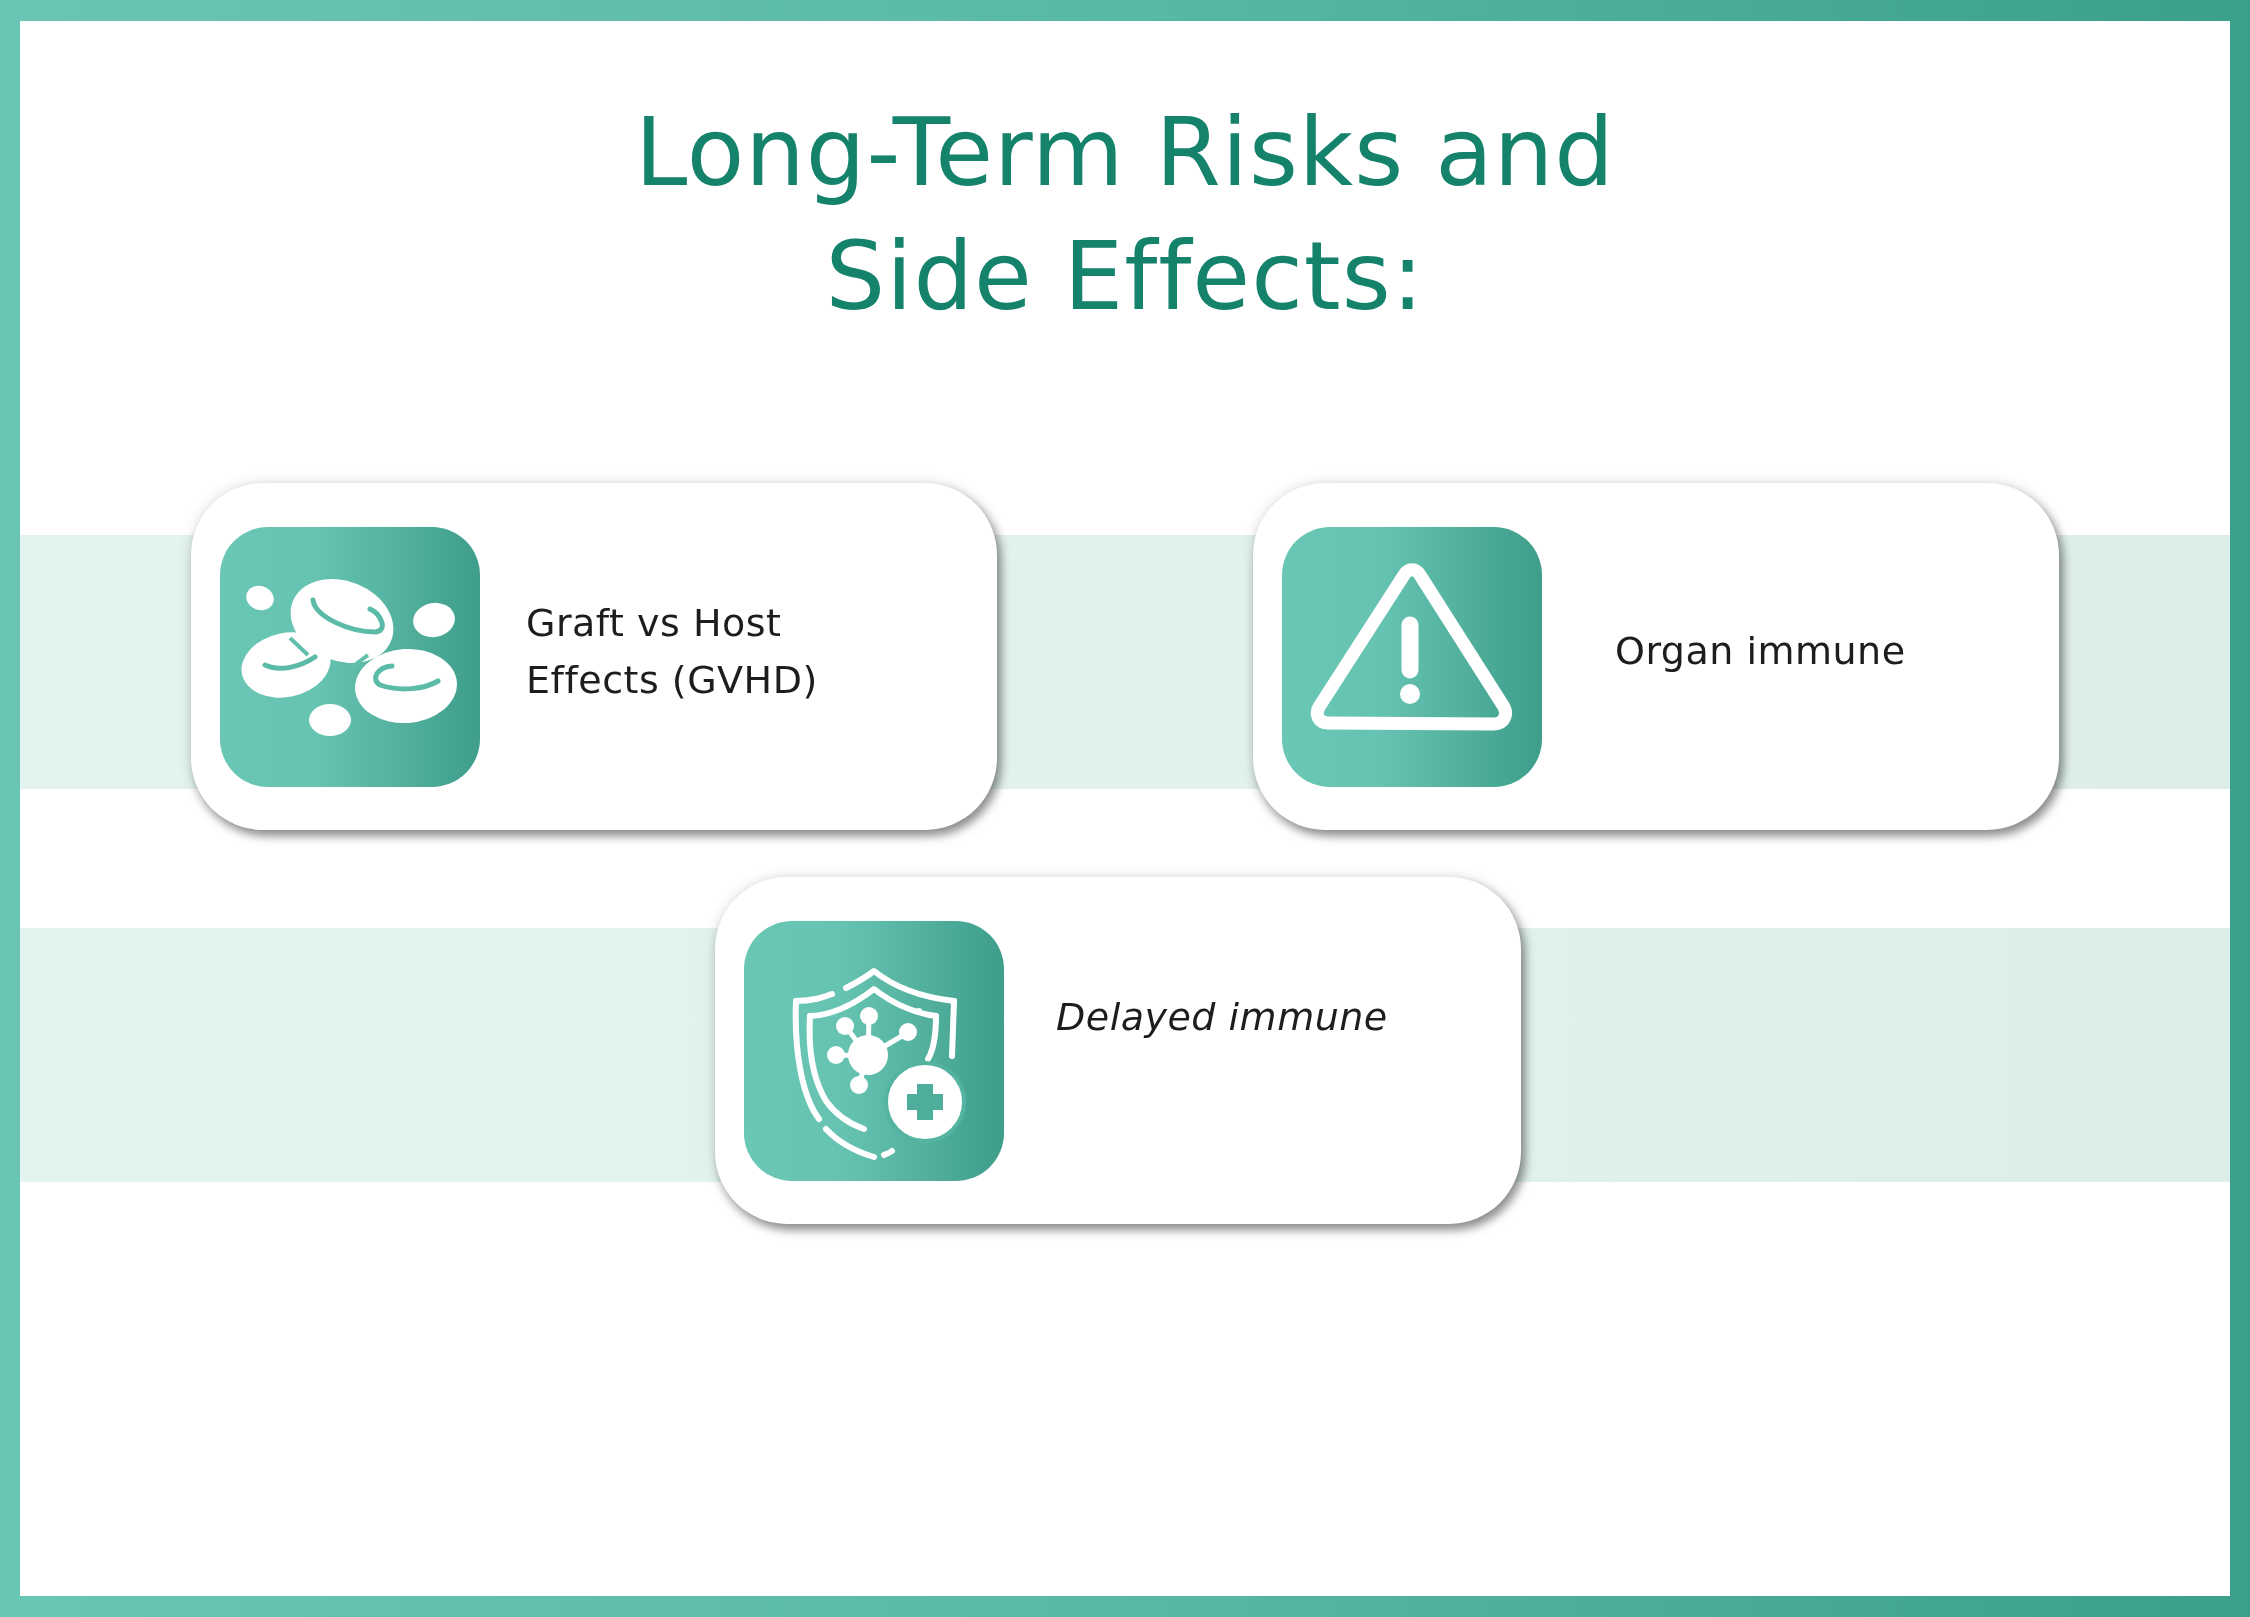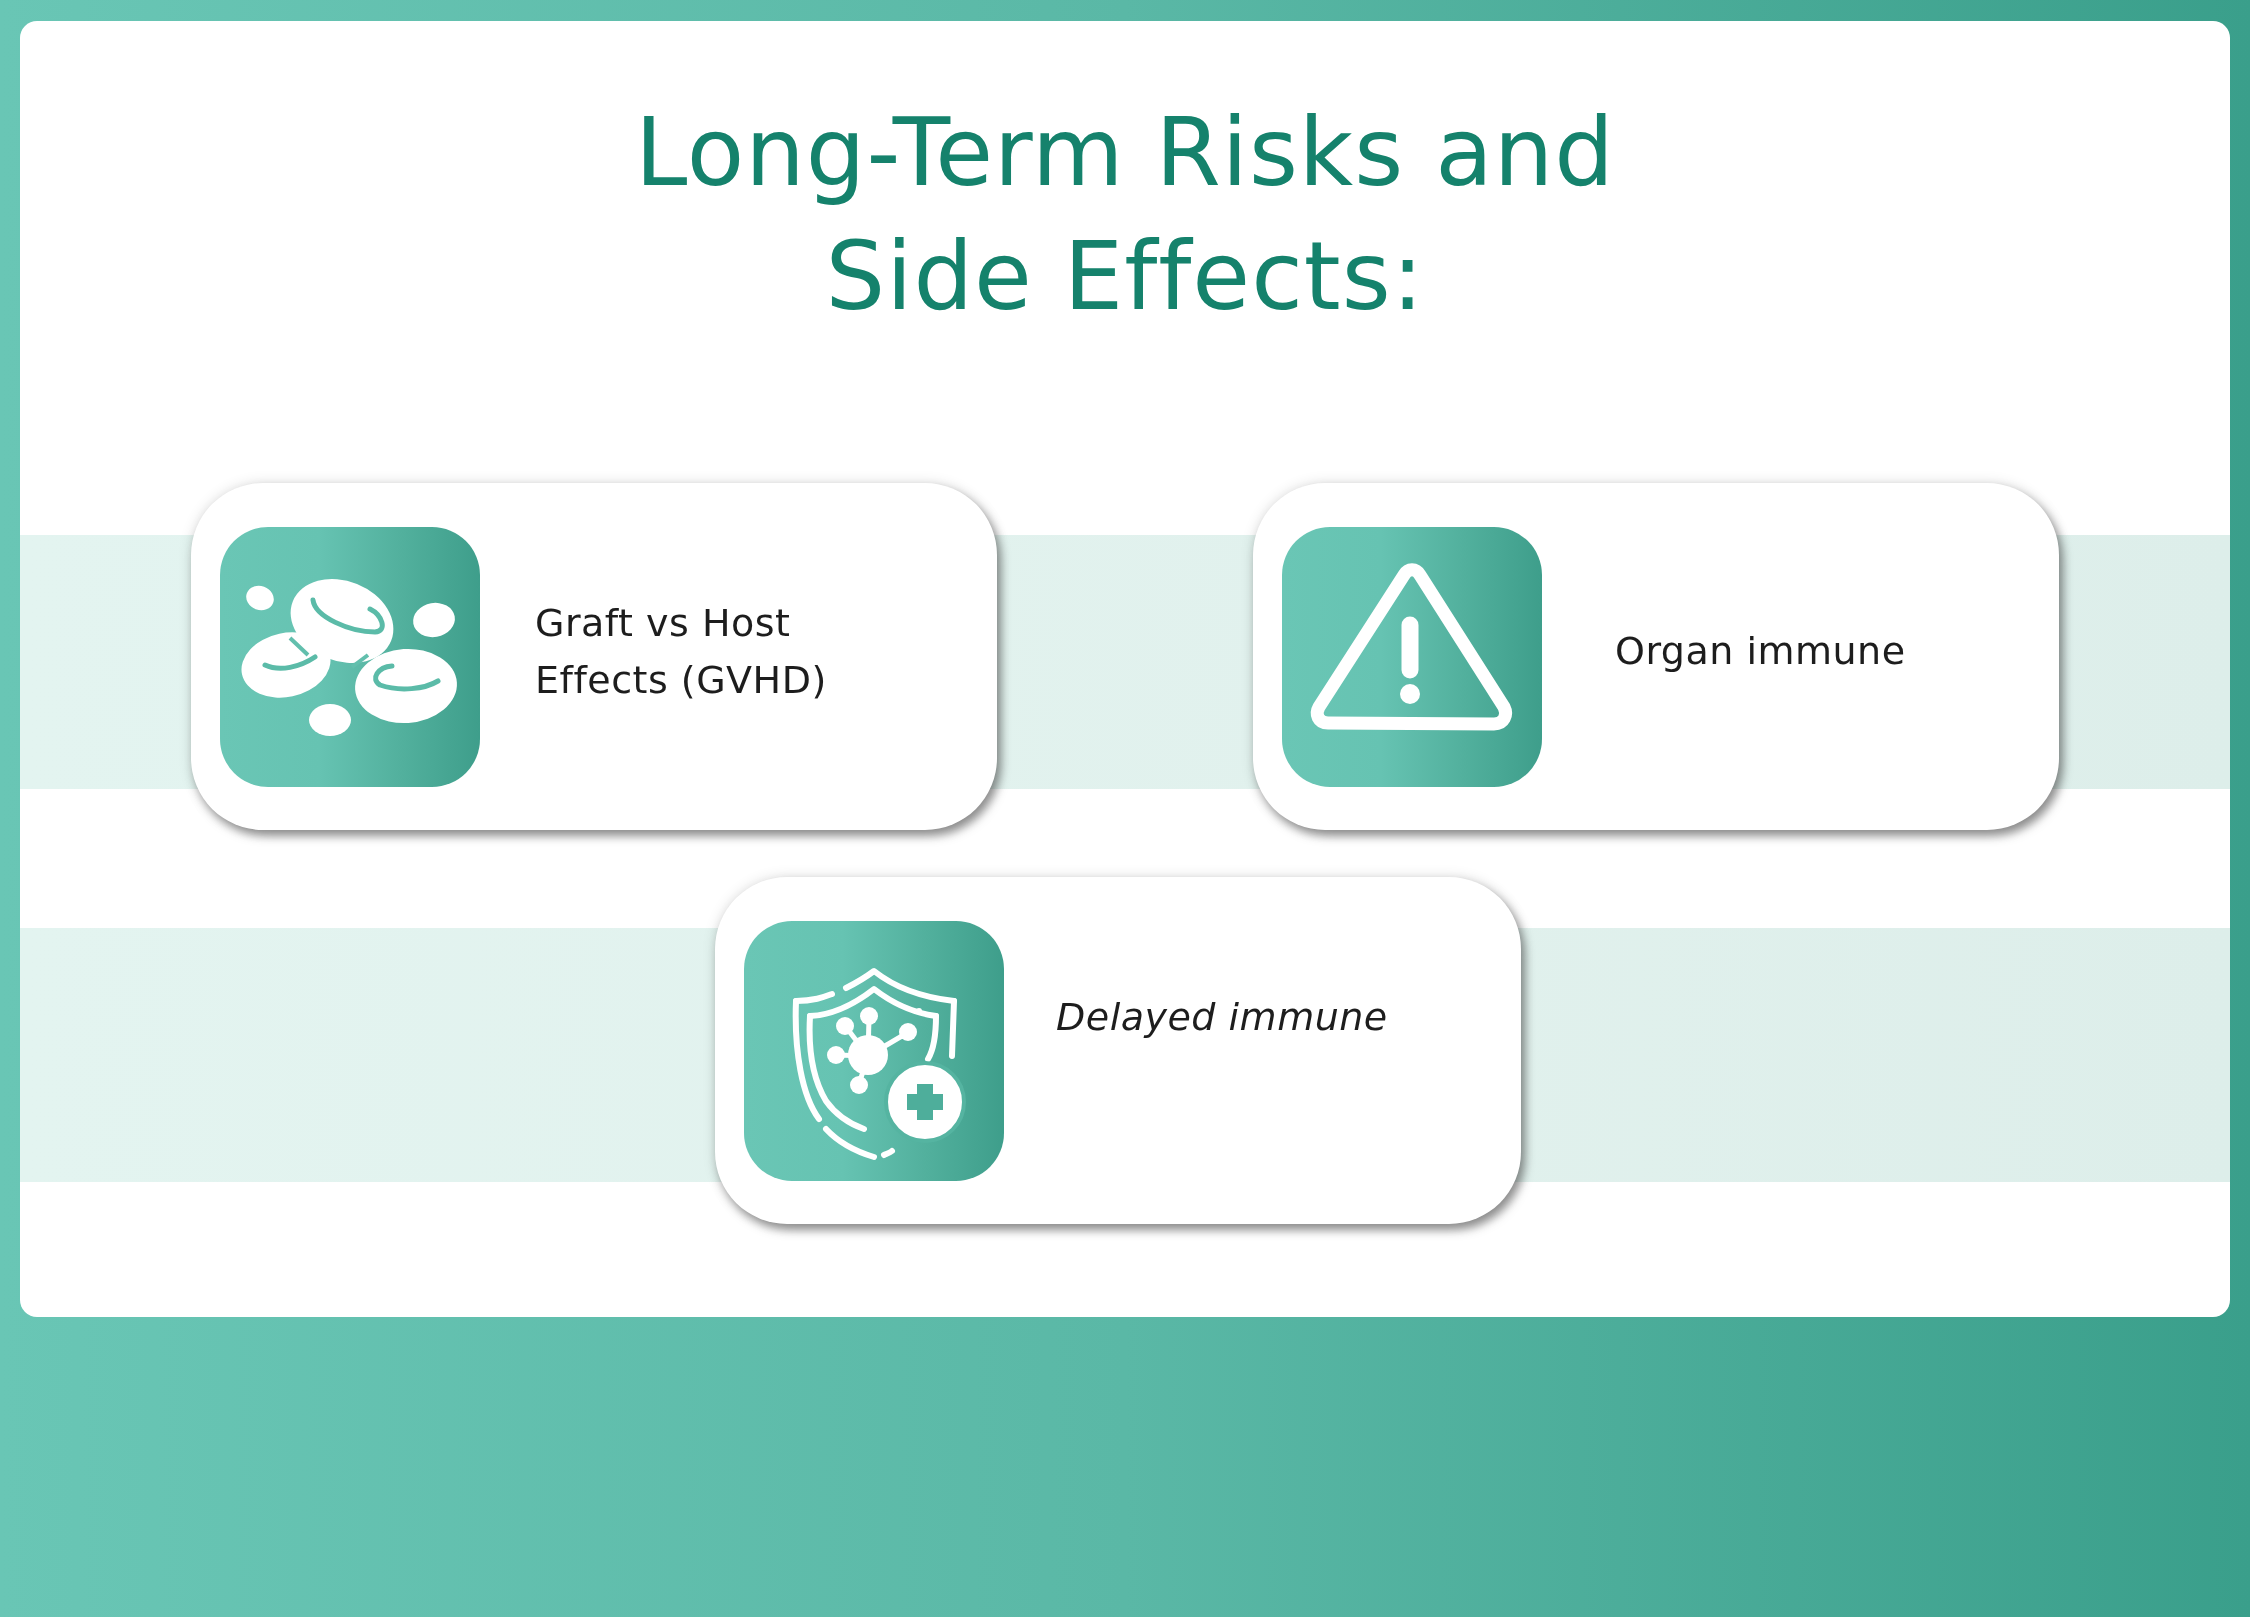--- a/index.html
+++ b/index.html
@@ -4,22 +4,22 @@
 <style>
   * { box-sizing: border-box; margin: 0; padding: 0; }
   html, body { width: 2250px; height: 1617px; overflow: hidden; background: #ffffff; }
   body { font-family: "Liberation Sans", "DejaVu Sans", sans-serif; position: relative; }
 
   .frame {
     position: absolute; left: 0; top: 0; width: 2250px; height: 1617px;
     background: linear-gradient(90deg, #69c6b5 0%, #5ab8a6 50%, #3a9f8b 100%);
   }
   .inner {
-    position: absolute; left: 20px; top: 21px; width: 2210px; height: 1296px;
-    background: #ffffff; overflow: hidden; border-radius: 17px;
+    position: absolute; left: 20px; top: 21px; width: 2210px; height: 1575px;
+    background: #ffffff; overflow: hidden;
   }
 
   .band {
     position: absolute; left: 0; width: 2210px;
     background: linear-gradient(90deg, #e3f4f0 0%, #e1f1ed 60%, #ddeeea 100%);
   }
   .band-1 { top: 514px; height: 254px; }
   .band-2 { top: 907px; height: 254px; }
 
   .title {
@@ -45,21 +45,21 @@
     background: linear-gradient(90deg, #6ac6b5 0%, #66c3b2 38%, #52b09d 70%, #3e9e8b 100%);
   }
   .icon-box svg { position: absolute; left: 0; top: 0; width: 260px; height: 260px; }
 
   .card-text {
     position: absolute; color: #1d1d1d;
     font-family: "DejaVu Sans", "Liberation Sans", sans-serif;
     font-size: 38px; line-height: 57px; letter-spacing: 0.5px;
   }
   .card-text span { display: block; white-space: nowrap; }
-  .card-1 .card-text { left: 335px; top: 112px; margin-left: 9px; }
+  .card-1 .card-text { left: 335px; top: 112px; }
   .card-2 .card-text { left: 362px; top: 140px; }
   .card-3 .card-text { left: 341px; top: 112px; font-style: italic; }
 </style>
 </head>
 <body>
 
 <div class="frame">
   <div class="inner">
 
     <div class="band band-1"></div>

